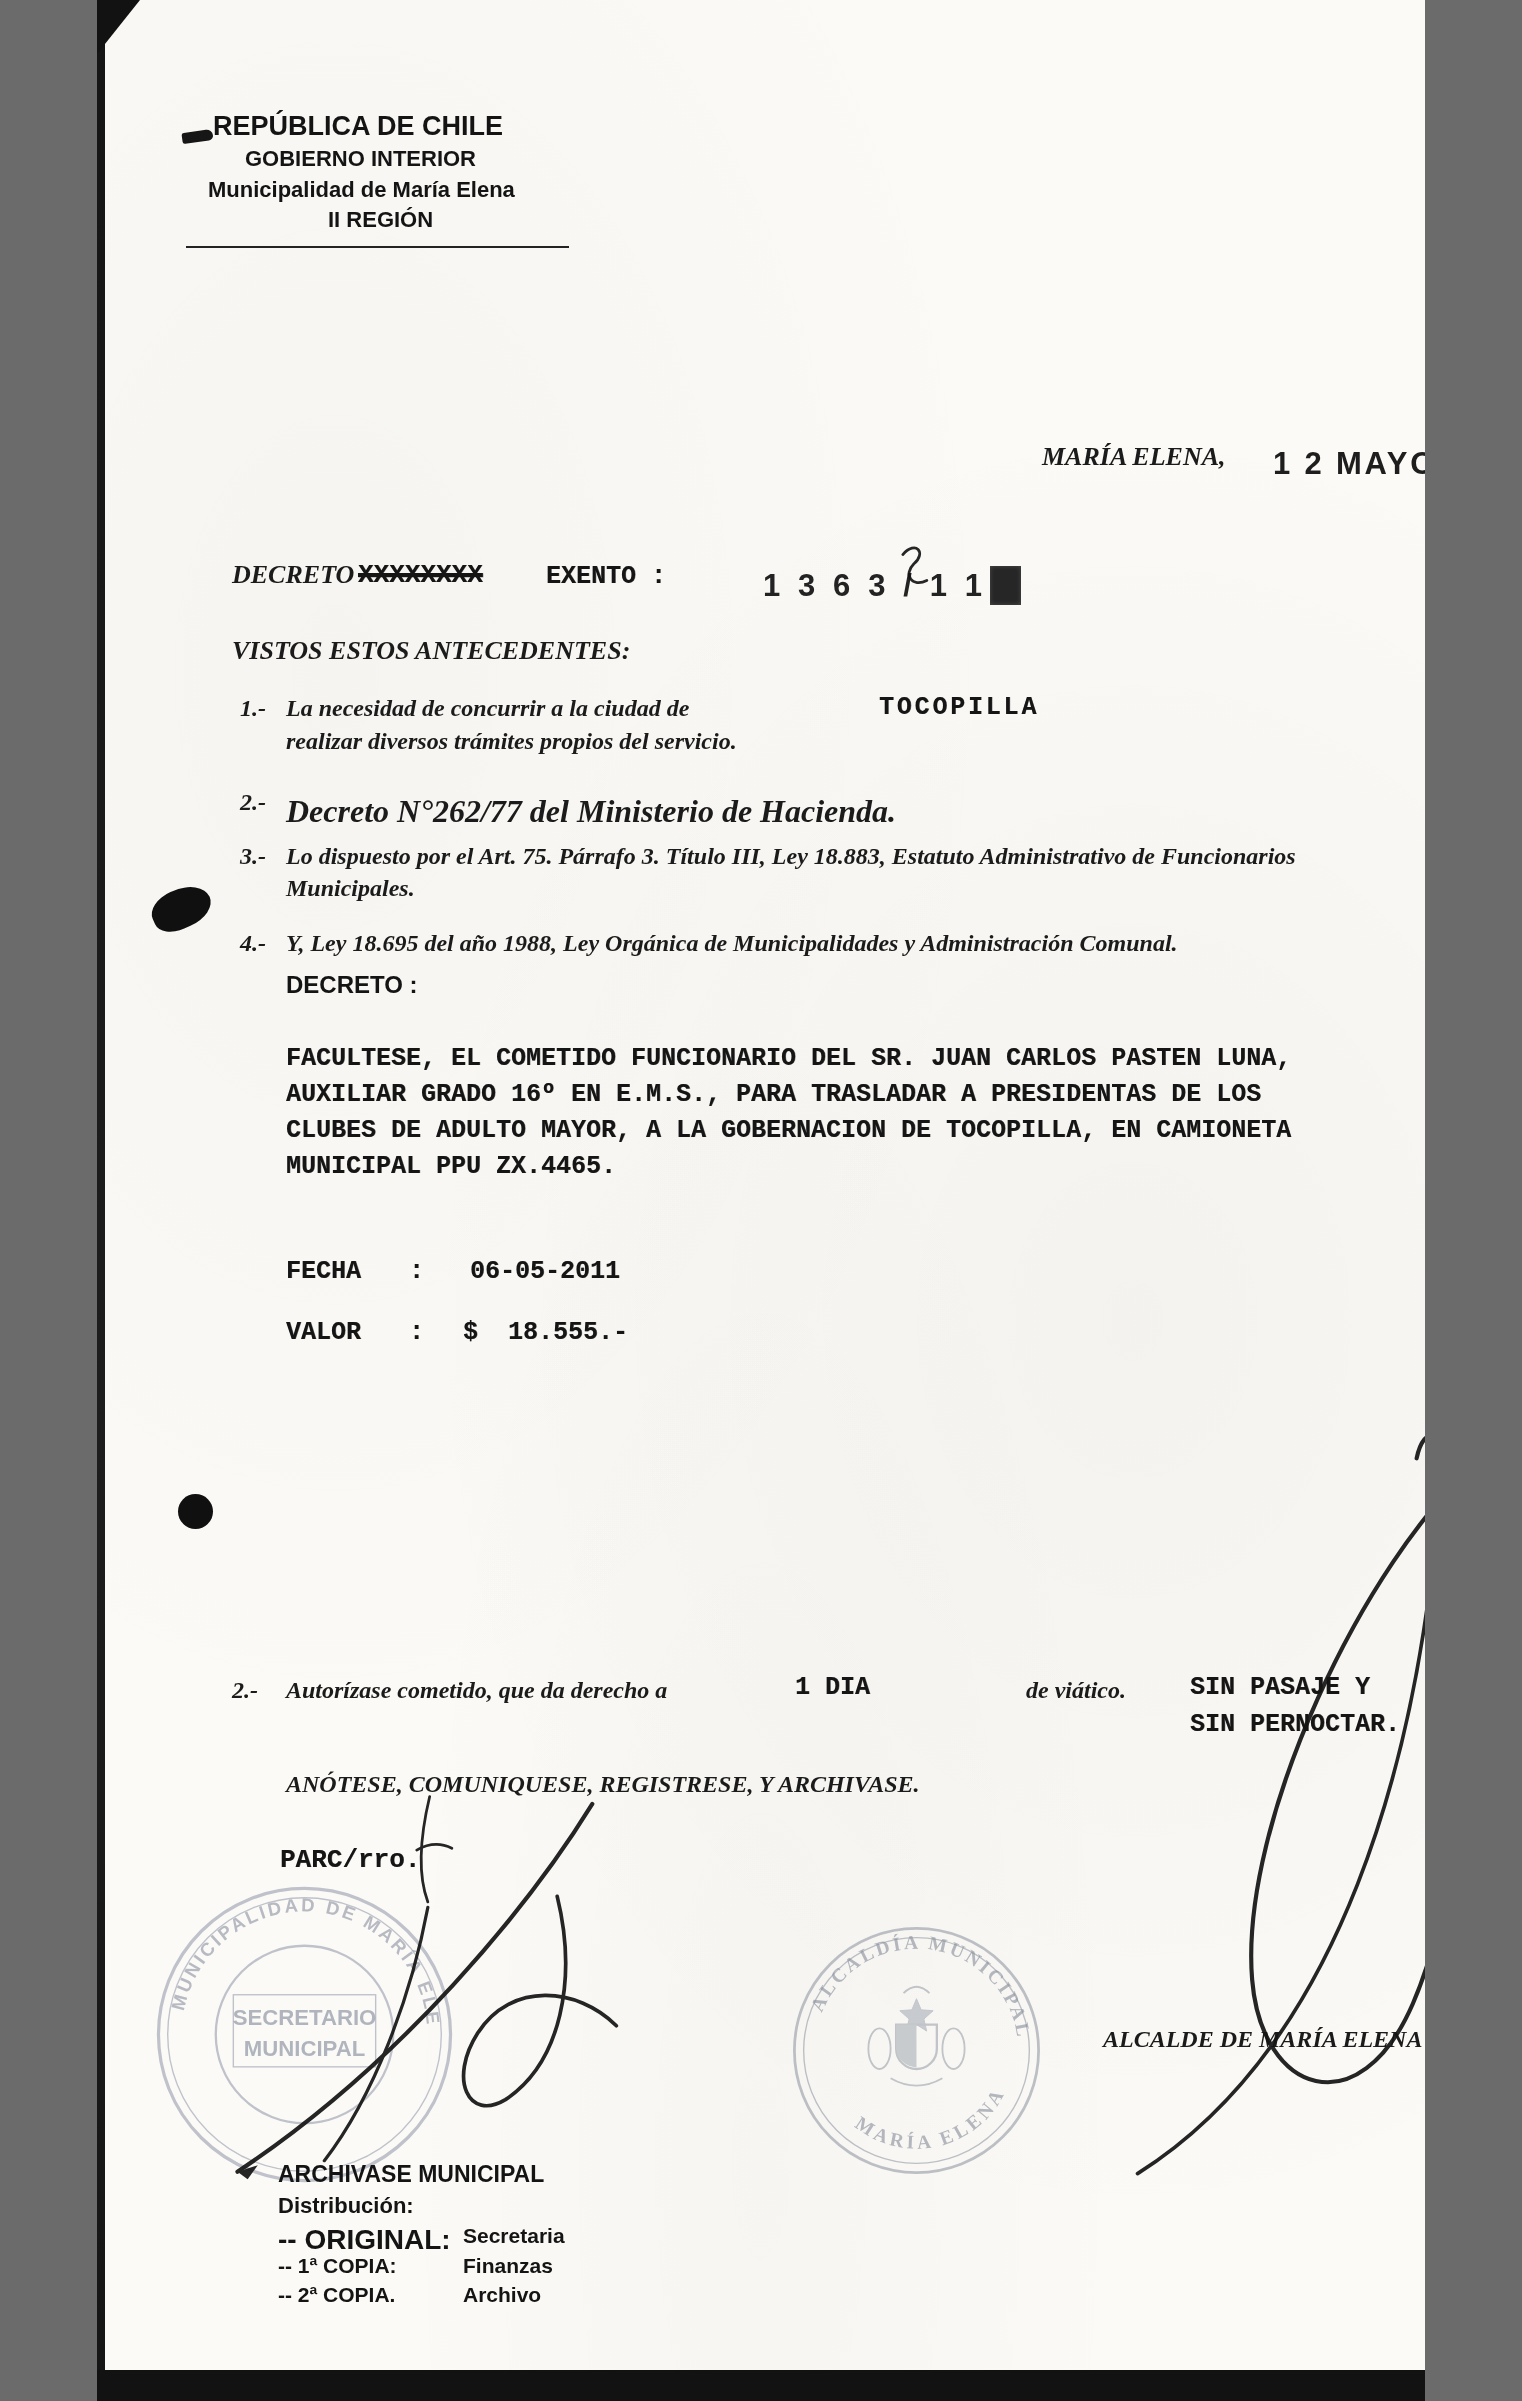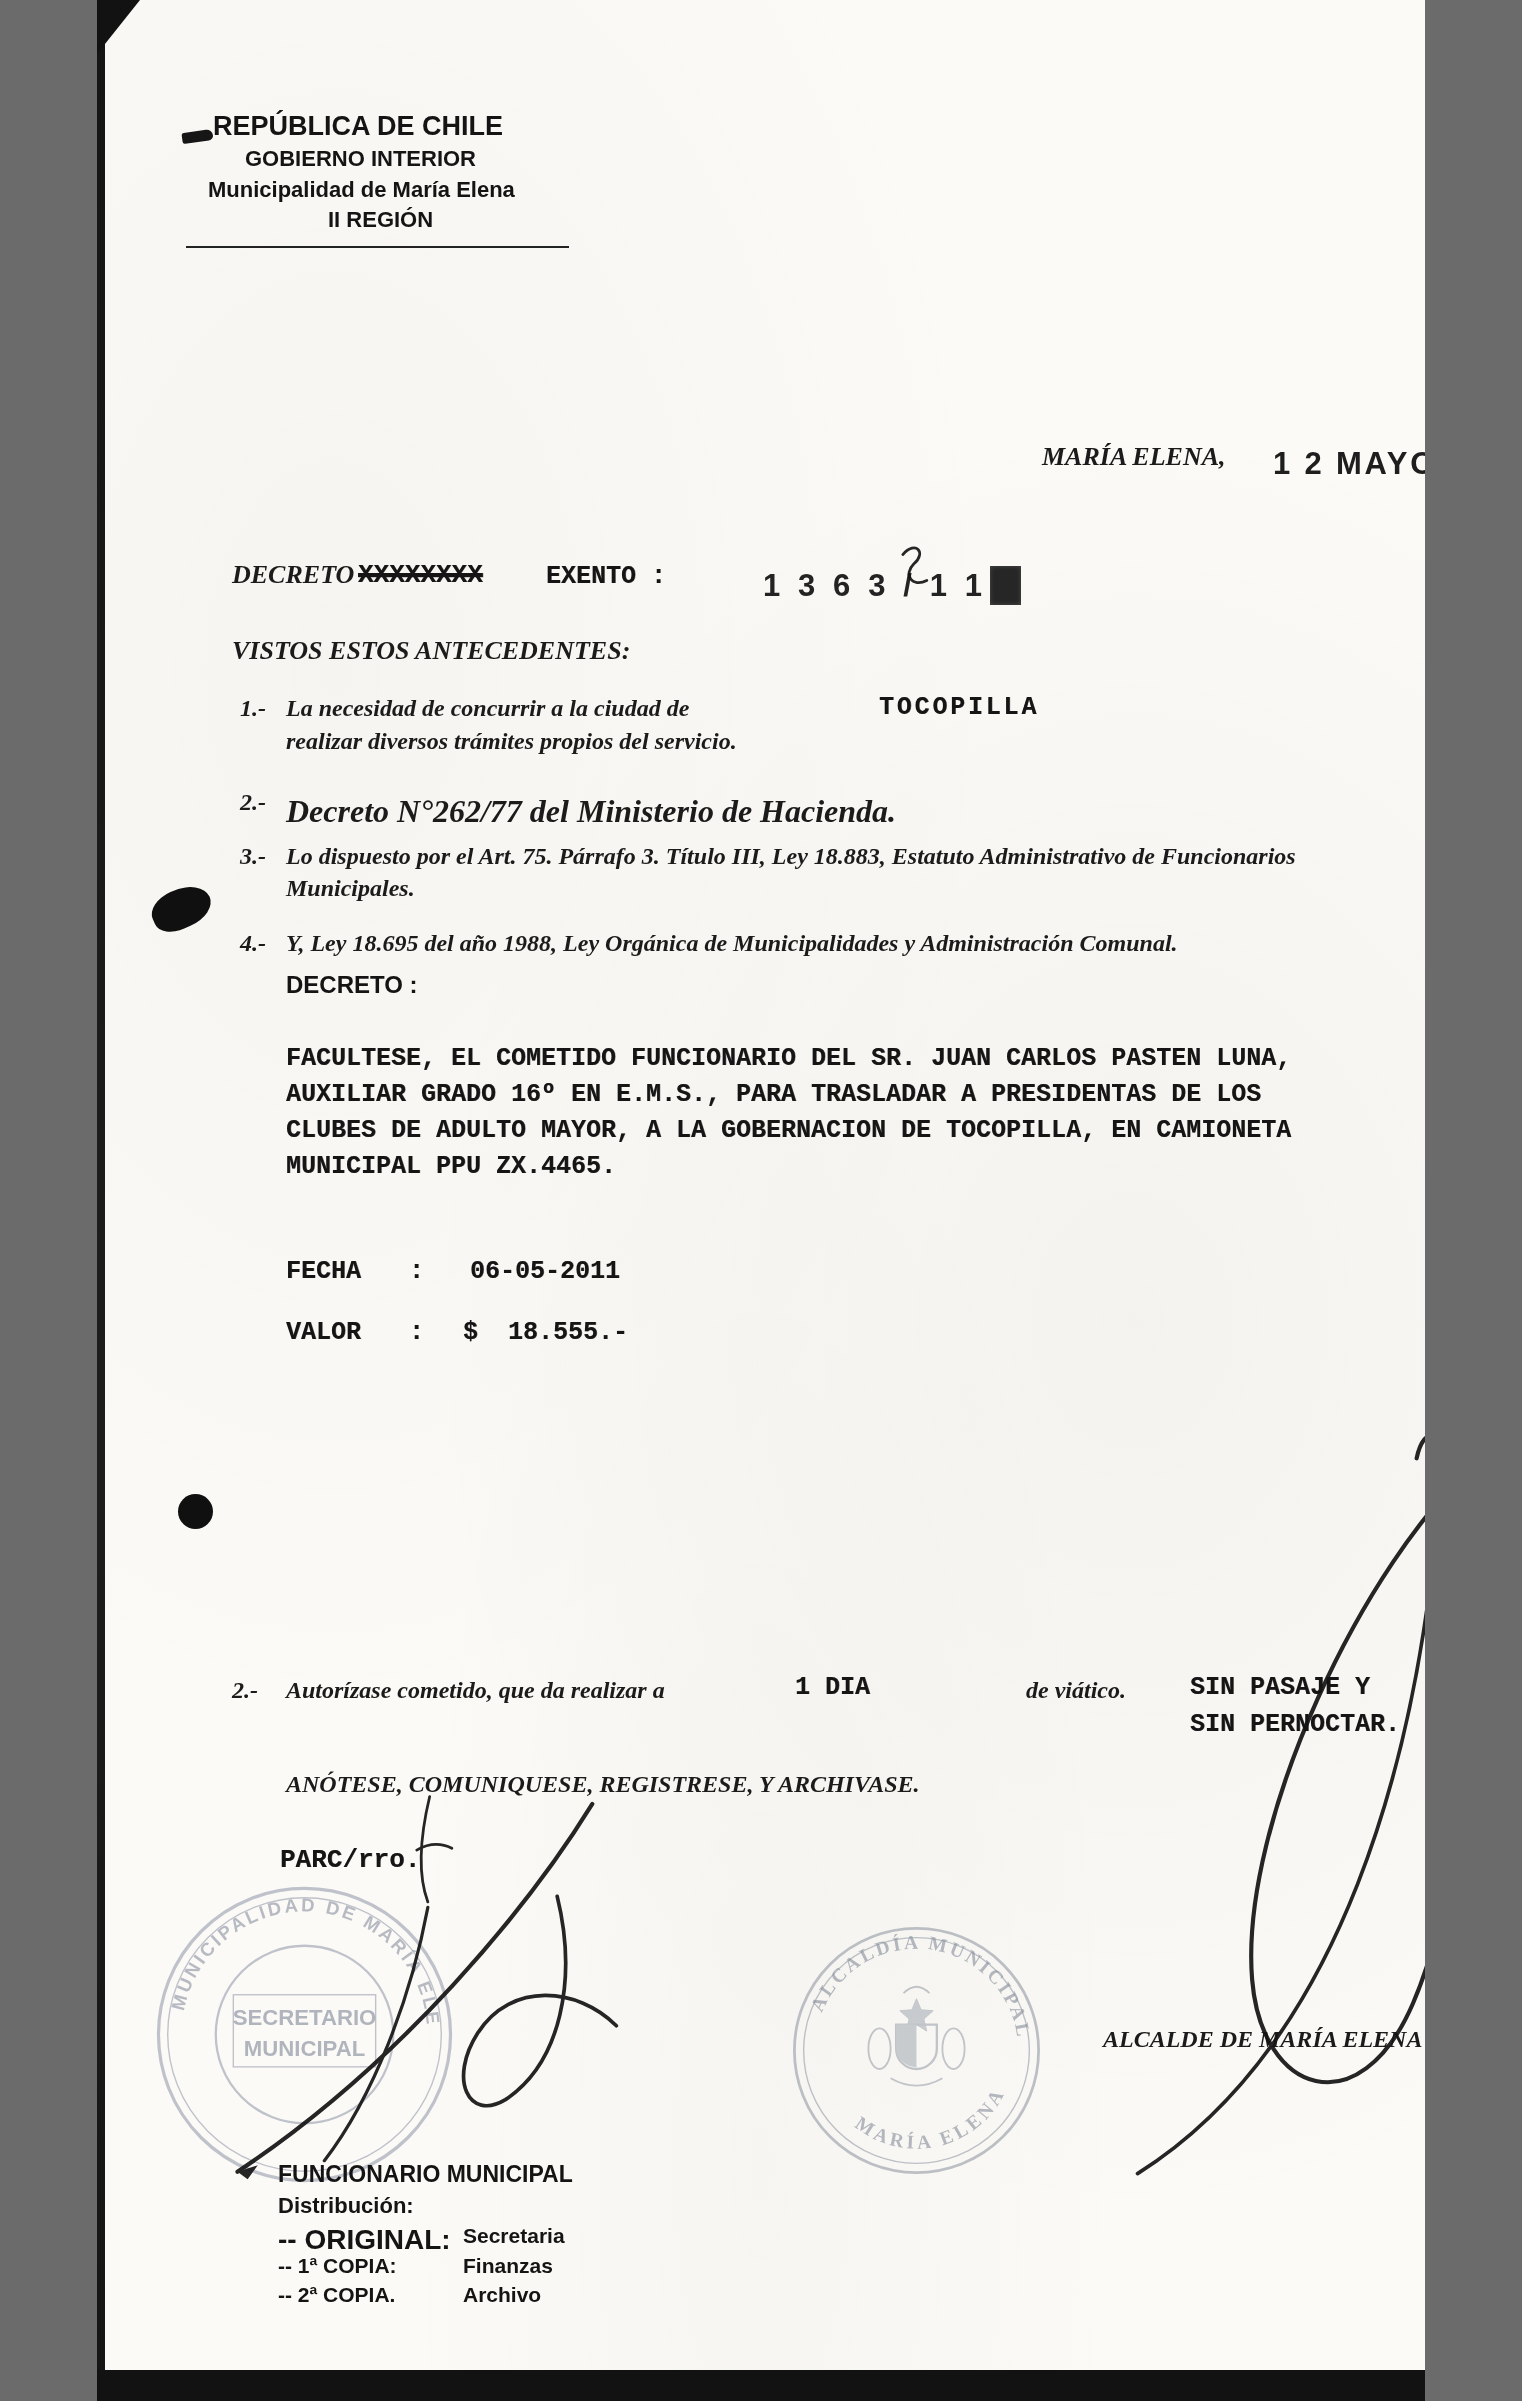--- a/index.html
+++ b/index.html
@@ -94,21 +94,21 @@
 
   <div class="abs mono" style="left:189px; top:1257px; font-size:25px;">FECHA</div>
   <div class="abs mono" style="left:312px; top:1257px; font-size:25px;">:</div>
   <div class="abs mono" style="left:373px; top:1257px; font-size:25px;">06-05-2011</div>
 
   <div class="abs mono" style="left:189px; top:1318px; font-size:25px;">VALOR</div>
   <div class="abs mono" style="left:312px; top:1318px; font-size:25px;">:</div>
   <div class="abs mono" style="left:366px; top:1318px; font-size:25px;">$  18.555.-</div>
 
   <div class="abs serifi" style="left:135px; top:1677px; font-size:24px;">2.-</div>
-  <div class="abs serifi" style="left:189px; top:1677px; font-size:24px;">Autorízase cometido, que da realizar a</div>
+  <div class="abs serifi" style="left:189px; top:1677px; font-size:24px;">Autorízase cometido, que da derecho a</div>
   <div class="abs mono" style="left:698px; top:1673px; font-size:25px;">1 DIA</div>
   <div class="abs serifi" style="left:929px; top:1677px; font-size:24px;">de viático.</div>
   <div class="abs mono" style="left:1093px; top:1673px; font-size:25px;">SIN PASAJE Y</div>
   <div class="abs mono" style="left:1093px; top:1710px; font-size:25px;">SIN PERNOCTAR.</div>
 
   <div class="abs serifi" style="left:189px; top:1771px; font-size:24px;">ANÓTESE, COMUNIQUESE, REGISTRESE, Y ARCHIVASE.</div>
 
   <div class="abs mono" style="left:183px; top:1845px; font-size:26px;">PARC/rro.</div>
 
   <div class="stampwrap" style="left:55px; top:1882px;">
@@ -153,21 +153,21 @@
         <ellipse cx="100" cy="138" rx="12" ry="22" fill="none" stroke-width="2"></ellipse>
         <ellipse cx="180" cy="138" rx="12" ry="22" fill="none" stroke-width="2"></ellipse>
         <path d="M126 78 q14 -14 28 0" fill="none" stroke-width="2"></path>
         <path d="M112 170 q28 16 56 0" fill="none" stroke-width="2"></path>
       </g>
     </svg>
   </div>
 
   <div class="abs serifi" style="left:1006px; top:2026px; font-size:24px;">ALCALDE DE MARÍA ELENA</div>
 
-  <div class="abs sans" style="left:181px; top:2161px; font-size:23px;">FUNCIONARIO MUNICIPAL</div>
+  <div class="abs sans" style="left:181px; top:2161px; font-size:23px;">ARCHIVASE MUNICIPAL</div>
   <div class="abs sans" style="left:181px; top:2193px; font-size:22px;">Distribución:</div>
   <div class="abs sans" style="left:181px; top:2224px; font-size:28px;">-- ORIGINAL:</div>
   <div class="abs sans" style="left:366px; top:2224px; font-size:21px;">Secretaria</div>
   <div class="abs sans" style="left:181px; top:2254px; font-size:21px;">-- 1ª COPIA:</div>
   <div class="abs sans" style="left:366px; top:2254px; font-size:21px;">Finanzas</div>
   <div class="abs sans" style="left:181px; top:2283px; font-size:21px;">-- 2ª COPIA.</div>
   <div class="abs sans" style="left:366px; top:2283px; font-size:21px;">Archivo</div>
 
   <svg class="overlay" width="1522" height="2401" viewBox="0 0 1647 2598">
     <g stroke="#141414" fill="none" stroke-linecap="round" opacity="0.92">

